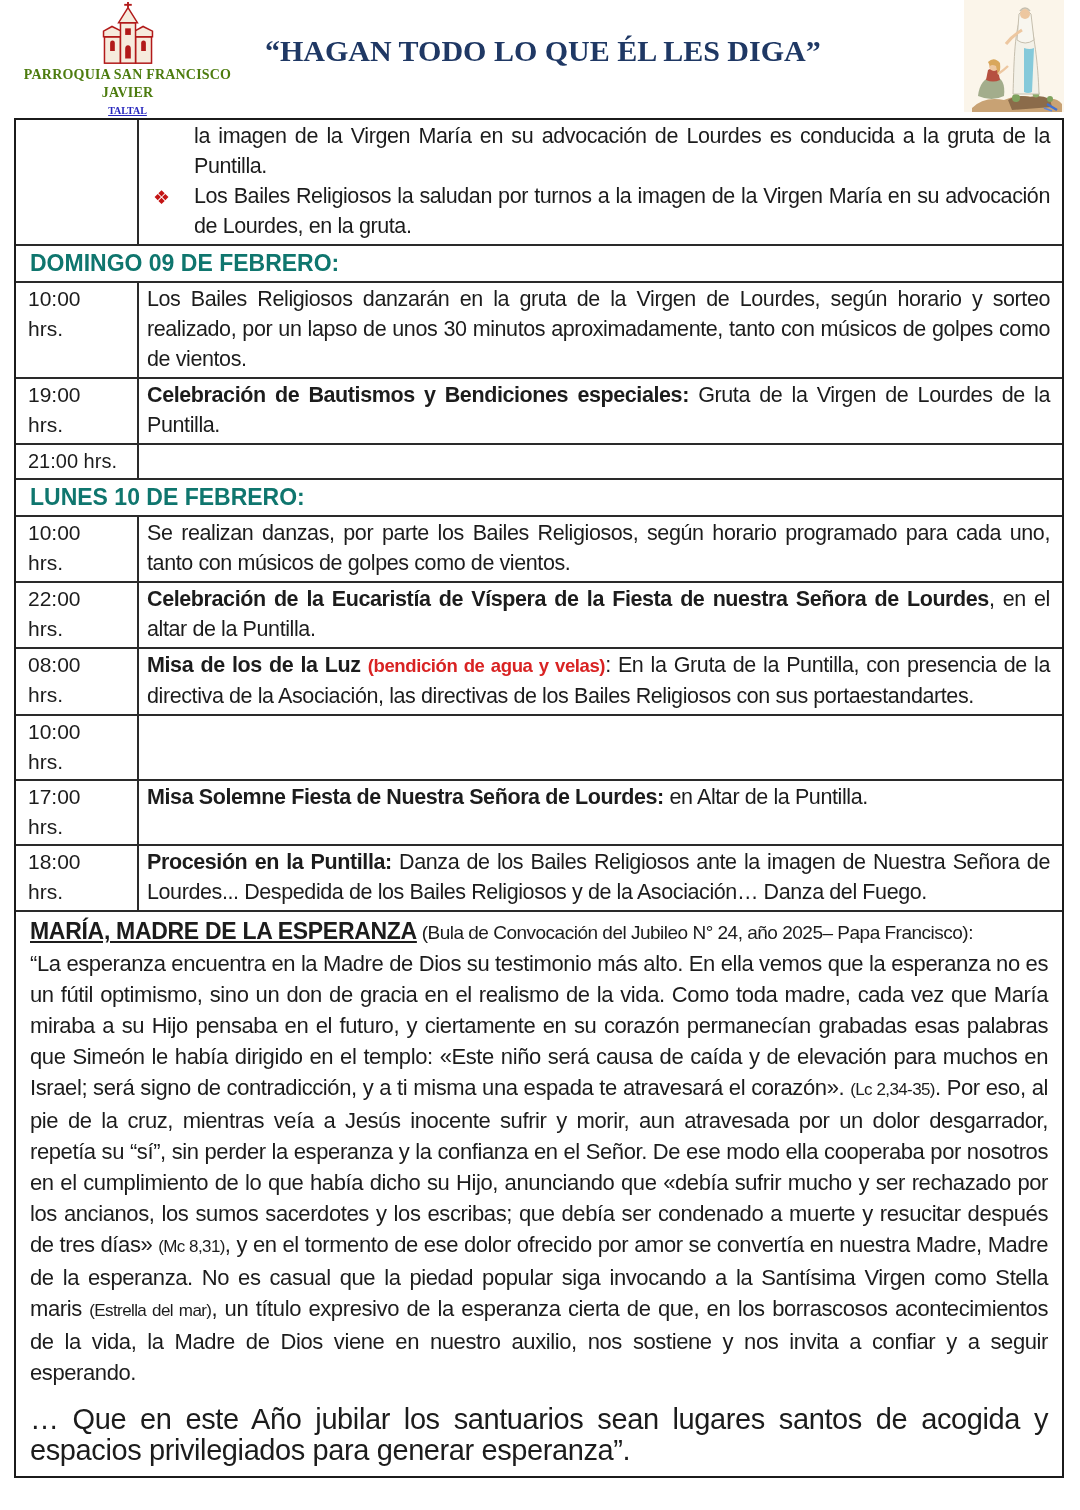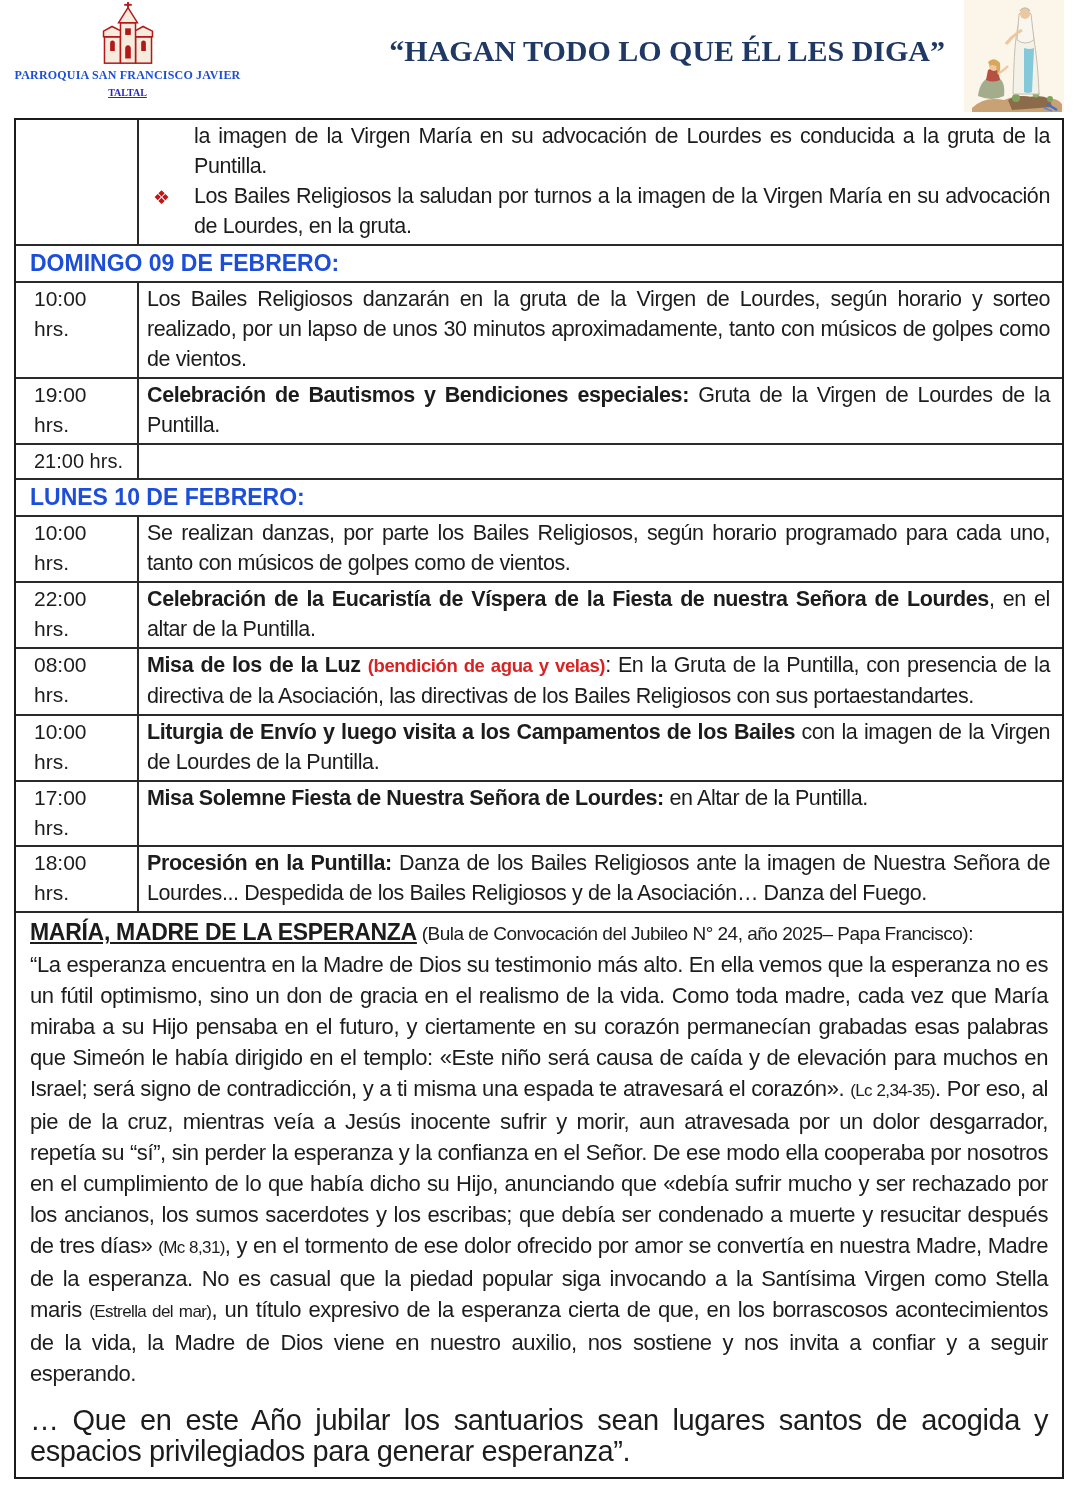--- a/index.html
+++ b/index.html
@@ -4,36 +4,36 @@
 <style>
   * { margin:0; padding:0; box-sizing:border-box; }
   html,body { background:#ffffff; }
   body { font-family:"Liberation Sans", sans-serif; color:#1c1c1c; }
   .page { position:relative; width:1080px; min-height:1510px; background:#fff; }
 
   
   .header { position:relative; height:118px; }
   .logo-block { position:absolute; left:10px; top:2px; width:235px; text-align:center; }
   .logo-block svg { display:block; margin:0 auto; }
-  .parish-name { font-family:"Liberation Serif", serif; font-weight:bold; font-size:12px; color:#1d4ed8; letter-spacing:.2px; line-height:18px; }
+  .parish-name { font-family:"Liberation Serif", serif; font-weight:bold; font-size:14px; color:#4d7c0f; letter-spacing:.2px; line-height:18px; }
   .parish-city { font-family:"Liberation Serif", serif; font-weight:bold; font-size:10px; color:#2626bd; text-decoration:underline; line-height:18px; }
-  .main-title { position:absolute; left:265px; right:135px; top:34px; text-align:right;
+  .main-title { position:absolute; left:265px; right:135px; top:34px; text-align:left;
                 font-family:"Liberation Serif", serif; font-weight:bold; font-size:30px; color:#1f3864; }
   .artwork { position:absolute; right:16px; top:0; width:100px; height:112px; }
 
   
   .tbl { position:absolute; left:14px; top:118px; width:1050px; border:2px solid #1b1b1b; background:#fff; }
   .row { display:flex; border-top:2px solid #2a2a2a; }
   .row:first-child { border-top:none; }
-  .time { flex:0 0 123px; border-right:2px solid #2a2a2a; padding:1px 6px 2px 18px;
+  .time { flex:0 0 123px; border-right:2px solid #2a2a2a; padding:1px 6px 2px 12px;
           font-size:21px; line-height:30px; }
   .time-nowrap { white-space:nowrap; font-size:20px; }
   .desc { flex:1 1 auto; padding:1px 12px 3px 8px; font-size:21.5px; line-height:30px;
           text-align:justify; letter-spacing:-0.4px; }
-  .sect { width:100%; padding:2px 12px 3px 14px; color:#1d4ed8; font-weight:bold; font-size:23px; line-height:30px; }
+  .sect { width:100%; padding:2px 12px 3px 14px; color:#0f766e; font-weight:bold; font-size:23px; line-height:30px; }
   .b { font-weight:bold; }
   .redsmall { color:#d92323; font-weight:bold; font-size:18.5px; }
   .hang { position:relative; padding-left:47px; }
   .bullet { position:absolute; left:6px; top:1px; color:#c41414; font-size:19px; font-family:"DejaVu Sans", sans-serif; }
 
   
   .footer-block { padding:4px 14px 10px 14px; border-top:2px solid #2a2a2a; }
   .footer-head { font-size:23px; line-height:31px; letter-spacing:-0.3px; }
   .footer-head .hl { font-weight:bold; text-decoration:underline; }
   .footer-head .ref { font-size:19px; letter-spacing:-0.5px; }
@@ -175,23 +175,20 @@
       <div class="desc">
         <span class="b">Misa de los de la Luz </span><span class="redsmall">(bendición de agua y velas)</span><span>: En la Gruta de la Puntilla, con presencia de la directiva de la Asociación, las directivas de los Bailes Religiosos con sus portaestandartes.</span>
       </div>
     </div>
 
     <div class="row">
       <div class="time">
         <span>10:00</span><br>
         <span>hrs.</span>
       </div>
-      <div class="desc">
-        <span class="b">Liturgia de Envío y luego visita a los Campamentos de los Bailes</span><span> con la imagen de la Virgen de Lourdes de la Puntilla.</span>
-      </div>
     </div>
 
     <div class="row">
       <div class="time">
         <span>17:00</span><br>
         <span>hrs.</span>
       </div>
       <div class="desc">
         <span class="b">Misa Solemne Fiesta de Nuestra Señora de Lourdes:</span><span> en Altar de la Puntilla.</span>
       </div>

